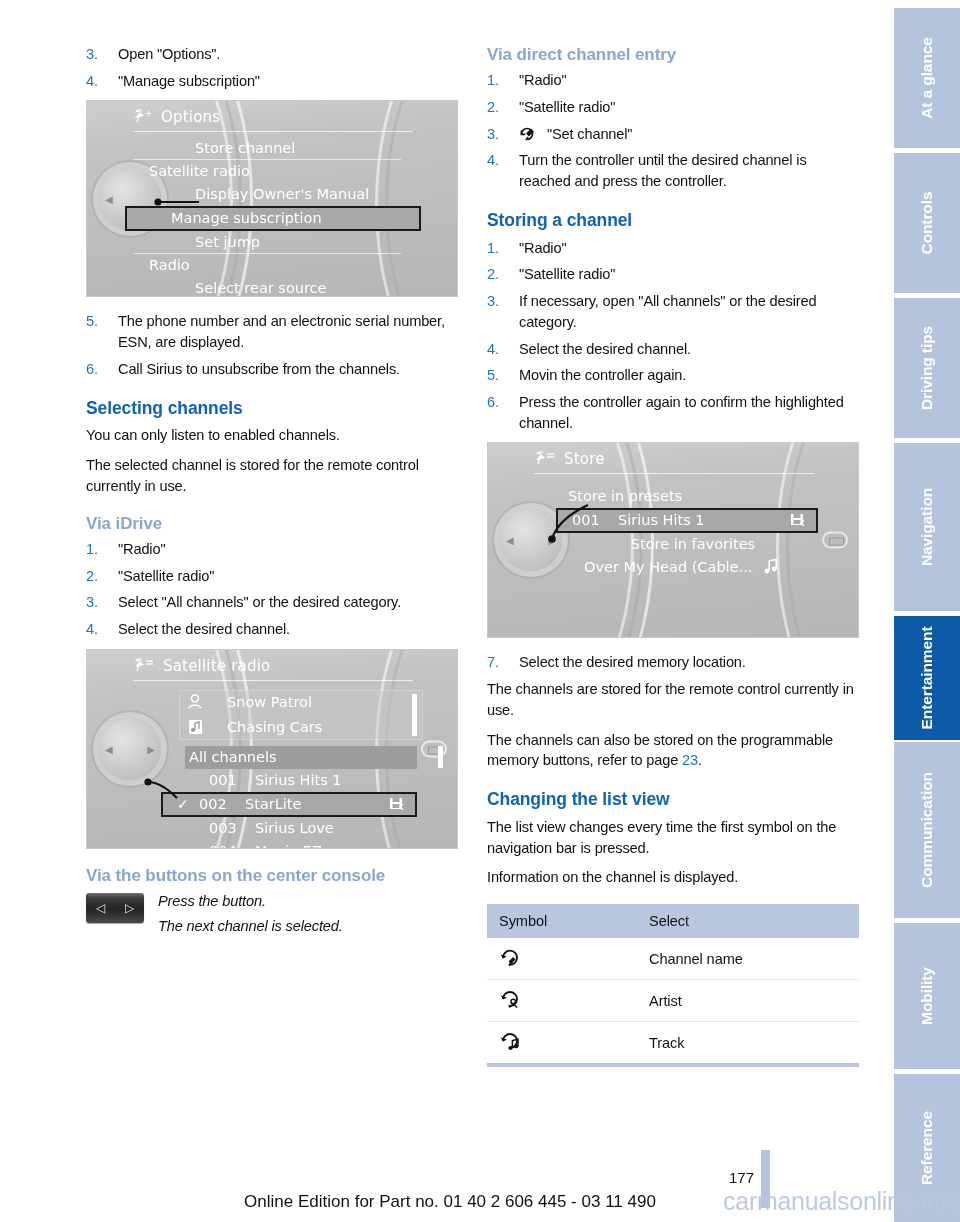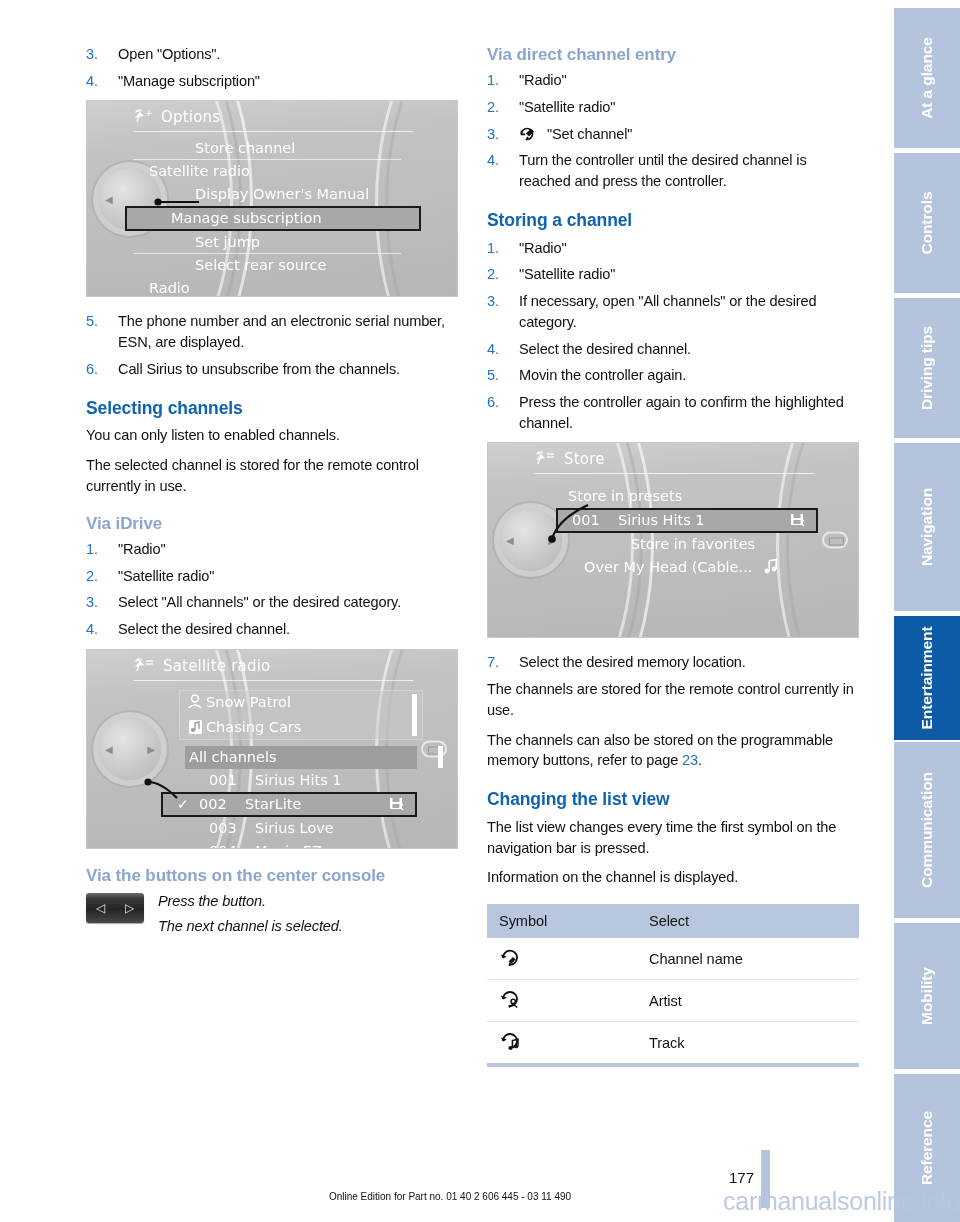--- a/index.html
+++ b/index.html
@@ -164,21 +164,21 @@
 
   
   .id-panel {
     position: absolute; left: 92px; right: 34px; top: 40px;
     height: 50px;
     background: rgba(200,200,200,0.45);
     box-shadow: inset 0 0 0 1px rgba(255,255,255,0.25);
   }
   .id-panel .prow {
     position: relative; height: 25px; line-height: 25px;
-    font-size: 14.5px; color: #ffffff; padding-left: 27px;
+    font-size: 14.5px; color: #ffffff; padding-left: 48px;
     font-family: "DejaVu Sans", sans-serif;
   }
   .id-panel .picon { position:absolute; left: 6px; top: 3px; }
   .scrollbar {
     position: absolute; right: 6px; top: 4px;
     width: 5px; height: 42px; background: #ffffff;
   }
   .scroll2 {
     position: absolute; right: 14px; top: 96px;
     width: 5px; height: 22px; background: #ffffff;
@@ -244,23 +244,23 @@
   }
   #pagenum {
     position: absolute; right: 206px; bottom: 36px;
     font-size: 15px; color: #111;
   }
   #pagebar {
     position: absolute; right: 190px; bottom: 14px;
     width: 9px; height: 58px; background: #b4c4dd;
   }
   #footline {
-    position: absolute; left: 0; bottom: 20px; width: 900px;
+    position: absolute; left: 0; bottom: 10px; width: 900px;
     text-align: center;
-    font-size: 10px; color: #111;
+    font-size: 17px; color: #111;
   }
   #watermark {
     position: absolute; right: 0px; bottom: 6px;
     font-size: 25px; color: #b9c7de;
     font-family: "Liberation Sans", sans-serif;
     letter-spacing: -0.3px;
     opacity: .95;
   }
 </style>
 </head>
@@ -303,22 +303,22 @@
         <span class="title">Options</span>
       </div>
       <div class="id-rule"></div>
 
       <div class="id-list">
         <div class="id-row indent2 sep-under">Store channel</div>
         <div class="id-row indent1">Satellite radio</div>
         <div class="id-row indent2">Display Owner's Manual</div>
         <div class="id-row selected">Manage subscription</div>
         <div class="id-row indent2 sep-under">Set jump</div>
+        <div class="id-row indent1">Radio</div>
         <div class="id-row indent2">Select rear source</div>
-        <div class="id-row indent1">Radio</div>
       </div>
 
       <svg class="pointer" style="left:66px; top:94px;" width="50" height="14">
         <line x1="4" y1="7" x2="46" y2="7" stroke="#111" stroke-width="2.2"></line>
         <circle cx="5" cy="7" r="3.6" fill="#111"></circle>
       </svg>
     </div>
 
     <ol class="steps">
       <li>

